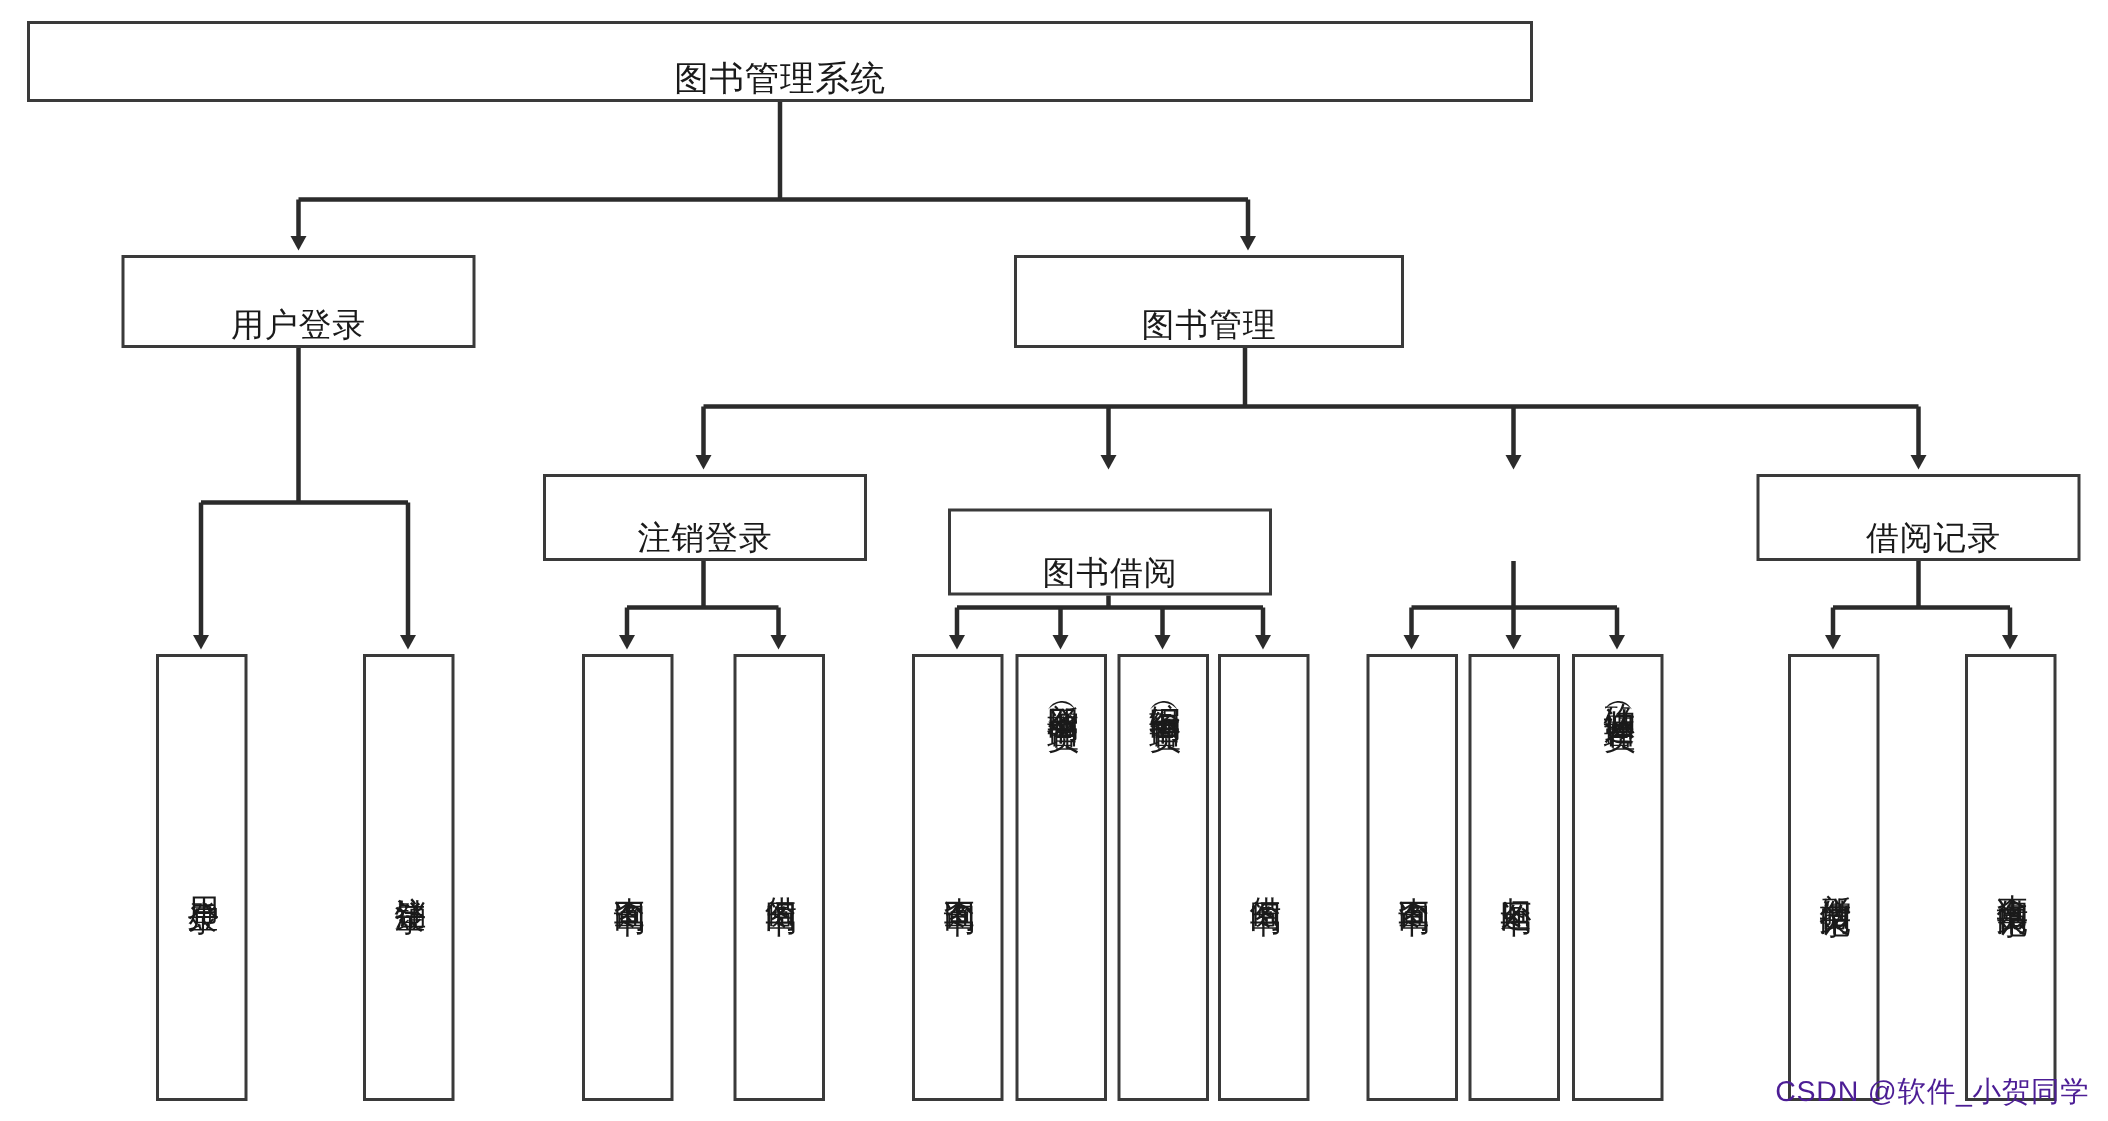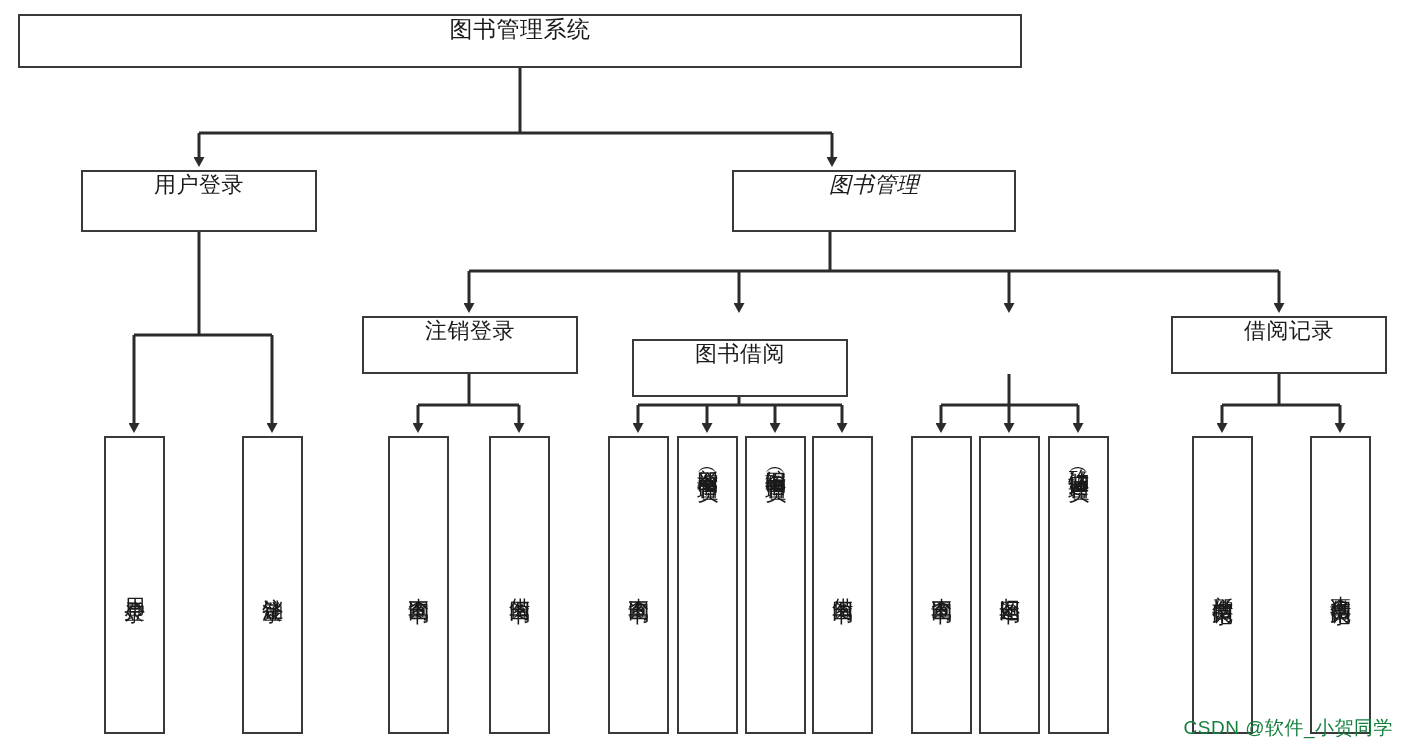--- a/index.html
+++ b/index.html
@@ -24,21 +24,21 @@
     width: 1405px;
     height: 747px;
     pointer-events: none;
   }
   .node {
     position: absolute;
     box-sizing: border-box;
     background: #ffffff;
     border: 2px solid #3a3a3a;
     display: flex;
-    align-items: flex-start;
+    align-items: flex-end;
     justify-content: center;
     color: #1a1a1a;
     z-index: 2;
   }
   .node .lbl {
     display: block;
     text-align: center;
     line-height: 1.18;
     letter-spacing: 0.5px;
   }
@@ -66,21 +66,21 @@
   }
   .node.v.mid {
     align-items: center;
     padding-top: 0;
   }
   .watermark {
     position: absolute;
     right: 12px;
     bottom: 6px;
     font-size: 19px;
-    color: #15803d;
+    color: #4c1d95;
     white-space: nowrap;
     z-index: 5;
     letter-spacing: 0.5px;
   }
 </style>
 </head>
 <body>
 
 <div id="canvas">
 
@@ -134,21 +134,21 @@
     </g>
   </svg>
 
   <div class="node h root" style="left:18px; top:14px; width:1004px; height:54px;">
     <span class="lbl">图书管理系统</span>
   </div>
 
   <div class="node h" style="left:81px; top:170px; width:236px; height:62px;">
     <span class="lbl">用户登录</span>
   </div>
-  <div class="node h" style="left:732px; top:170px; width:284px; height:62px;font-style:italic;">
+  <div class="node h" style="left:676px; top:170px; width:260px; height:62px;">
     <span class="lbl">图书管理</span>
   </div>
 
   <div class="node h" style="left:362px; top:316px; width:216px; height:58px;">
     <span class="lbl">注销登录</span>
   </div>
   <div class="node h" style="left:632px; top:316px; width:216px; height:58px;margin-top:23px;">
     <span class="lbl">图书借阅</span>
   </div>
   <div class="node h" style="left:1171px; top:316px; width:216px; height:58px;padding-left:20px;">

